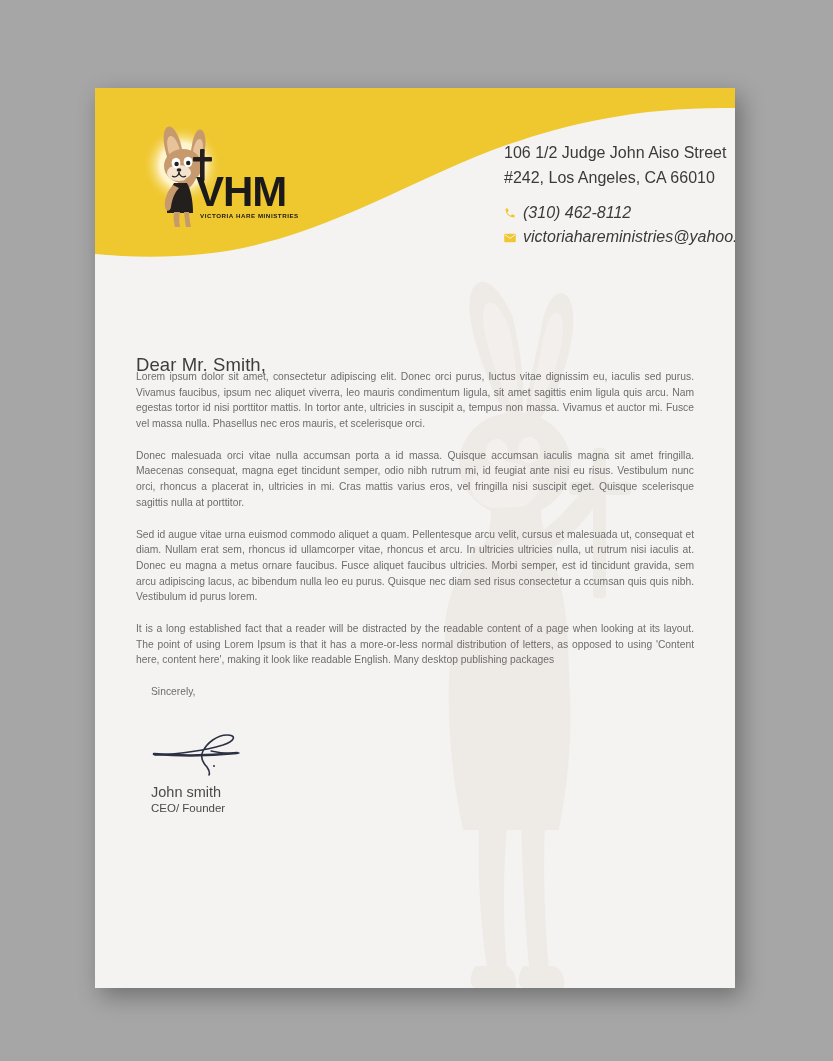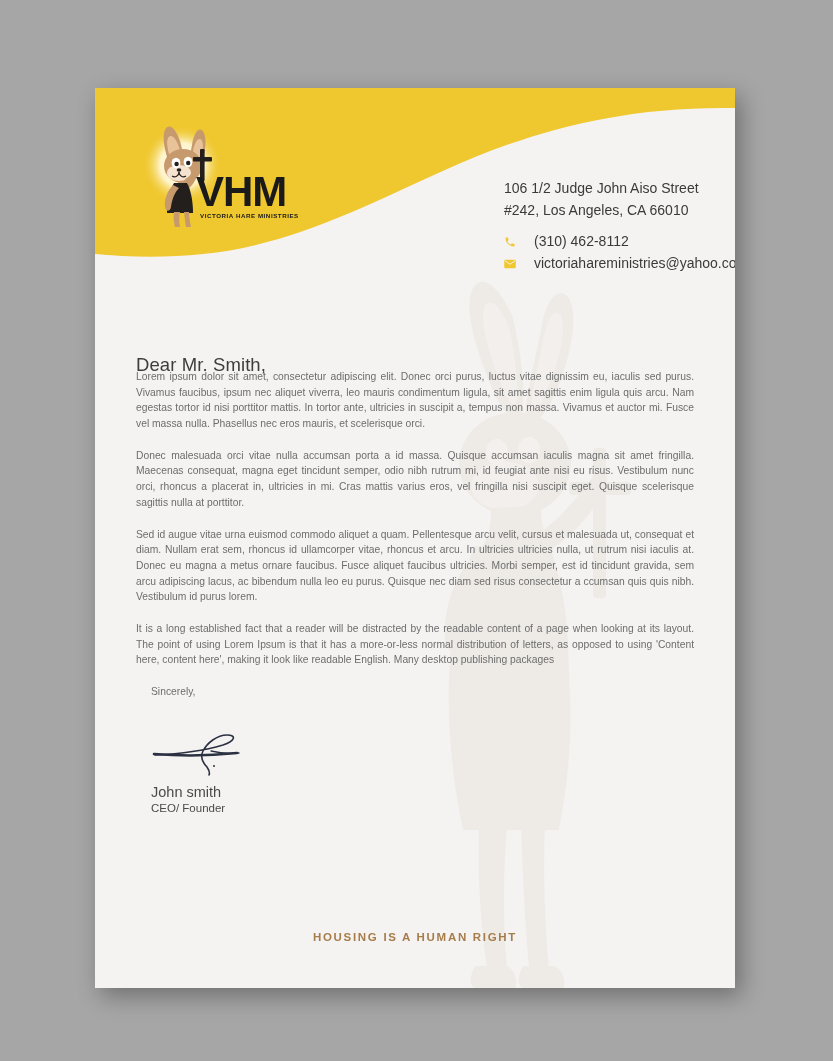--- a/index.html
+++ b/index.html
@@ -59,31 +59,31 @@
   }
   #logo-block svg { width: 100%; height: 100%; display: block; }
 
   
   #contact {
     position: absolute;
     left: 409px;
     top: 53px;
     z-index: 4;
     color: #3a3a3a;
-    font-size: 14px;
+    font-size: 16px;
     line-height: 1.55;
-    margin-top: 37px;
   }
   #contact .addr-line { white-space: nowrap; }
   #contact .gap { height: 10px; }
   .contact-row {
     display: flex;
     align-items: center;
-    gap: 18px;
+    gap: 7px;
     white-space: nowrap;
+    font-style: italic;
   }
   .contact-row .ico {
     width: 12px;
     height: 12px;
     flex: 0 0 12px;
     display: inline-flex;
     align-items: center;
     justify-content: center;
   }
   .contact-row .ico svg { display: block; }
@@ -305,15 +305,14 @@
             <path d="M60 22 C68 24 78 25 88 24" stroke-width="1.3"></path>
             <circle cx="63" cy="37" r="1" fill="#2b3142" stroke="none"></circle>
           </g>
         </svg>
       </div>
       <div id="signer-name">John smith</div>
       <div id="signer-title">CEO/ Founder</div>
     </div>
   </div>
 
-  <div id="footer-tagline">HOUSING IS A HUMAN RIGHT</div>
 
 </div>
 
 </body></html>

